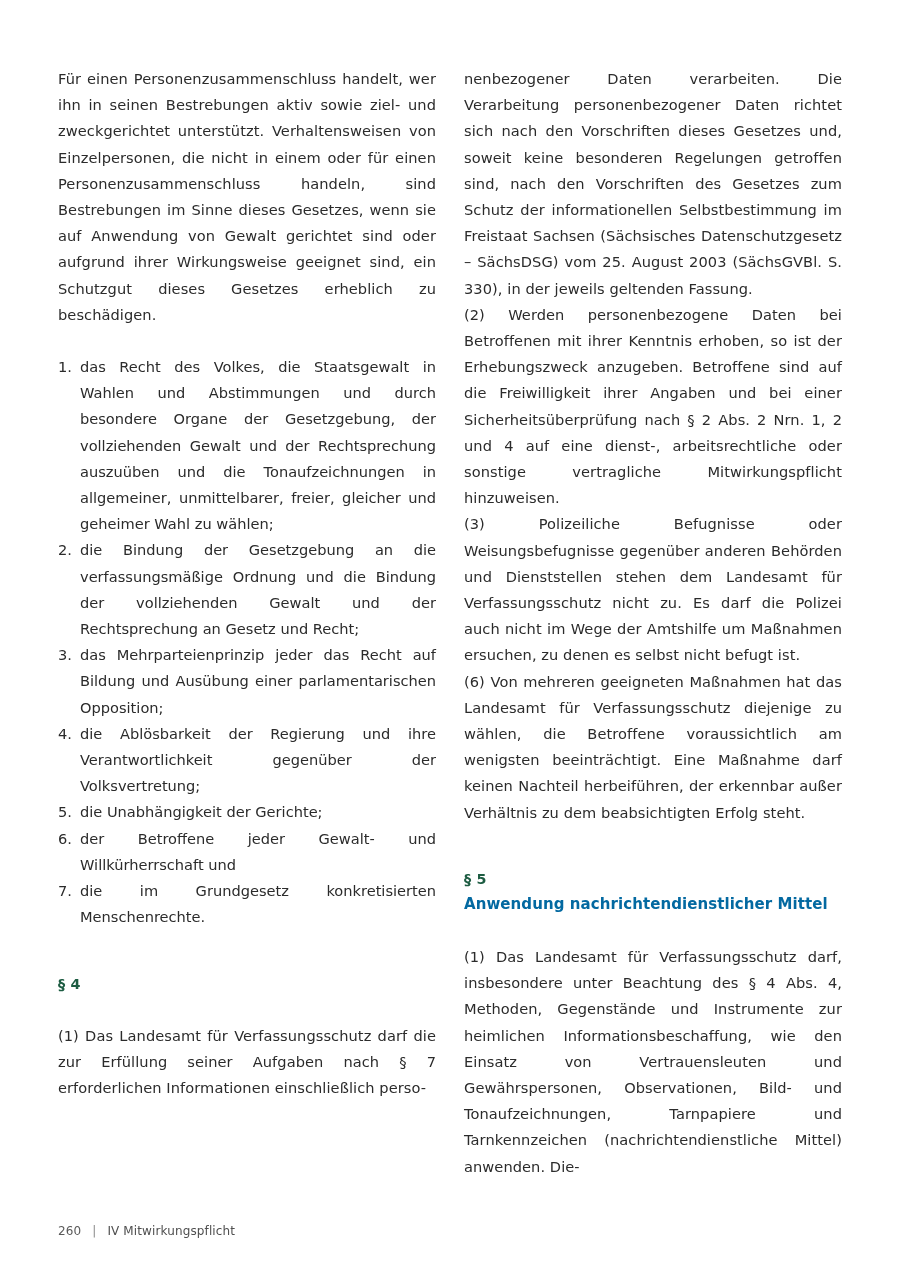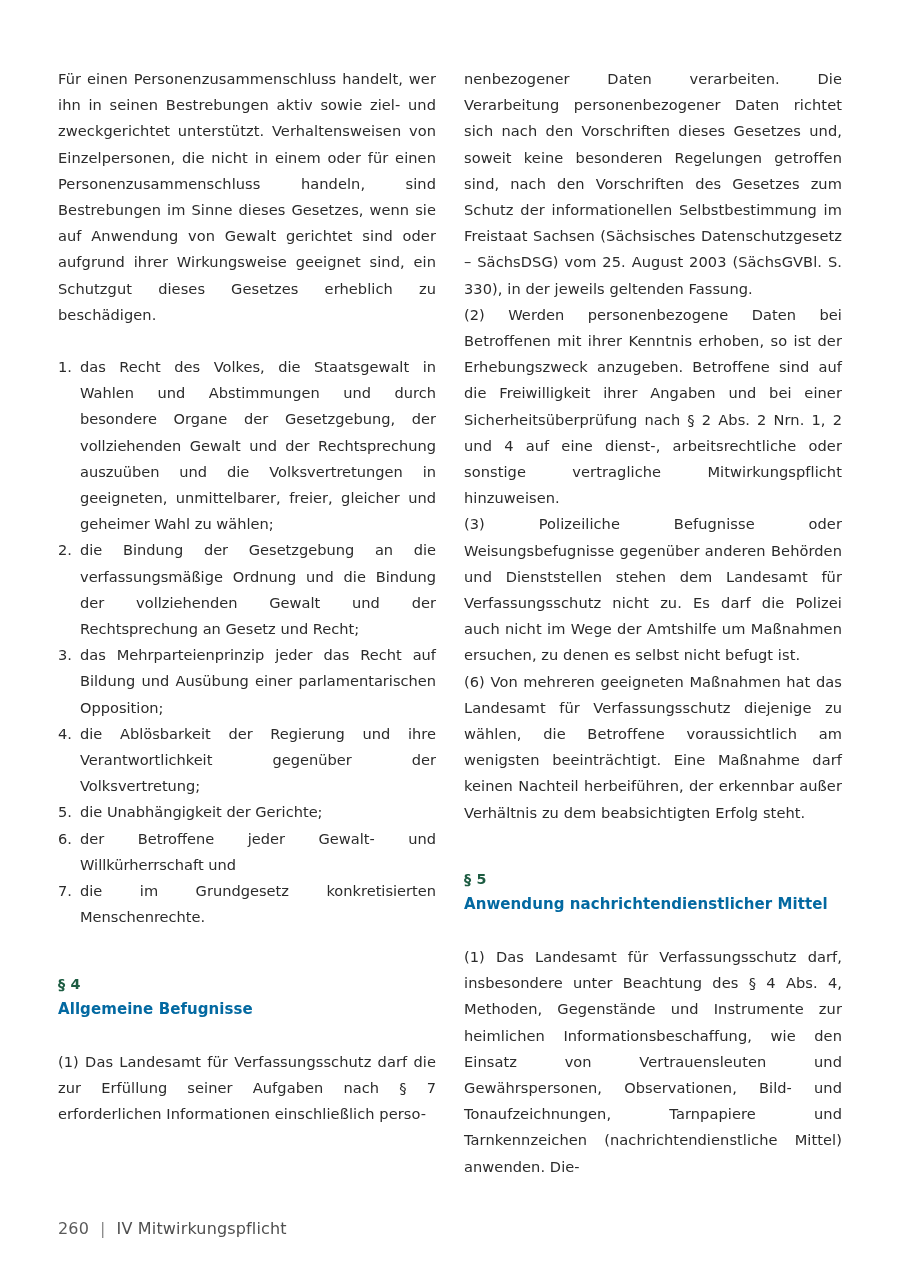--- a/index.html
+++ b/index.html
@@ -118,21 +118,21 @@
 
   
   .footer {
     position: absolute;
     left: 58px;
     bottom: 38px;
     display: flex;
     flex-direction: row;
     align-items: baseline;
     gap: 0;
-    font-size: 16px;
+    font-size: 12px;
     color: #5a5a5a;
     letter-spacing: 0.01em;
   }
 
   .footer .page-num {
     margin-right: 11px;
   }
 
   .footer .sep {
     margin-right: 11px;
@@ -151,21 +151,21 @@
   <div class="content">
 
     <div class="column">
 
       <p class="para">Für einen Personenzusammenschluss handelt, wer ihn in seinen Bestrebungen aktiv sowie ziel- und zweckgerichtet unterstützt. Verhaltensweisen von Einzelpersonen, die nicht in einem oder für einen Personenzusammenschluss handeln, sind Bestrebungen im Sinne dieses Gesetzes, wenn sie auf Anwendung von Gewalt gerichtet sind oder aufgrund ihrer Wirkungsweise geeignet sind, ein Schutzgut dieses Gesetzes erheblich zu beschädigen.</p>
 
 
       <ol class="numlist">
         <li>
           <span class="marker">1.</span>
-          <span class="item-text">das Recht des Volkes, die Staatsgewalt in Wahlen und Abstimmungen und durch besondere Organe der Gesetzgebung, der vollziehenden Gewalt und der Rechtsprechung auszuüben und die Volksvertretungen in geeigneten, unmittelbarer, freier, gleicher und geheimer Wahl zu wählen;</span>
+          <span class="item-text">das Recht des Volkes, die Staatsgewalt in Wahlen und Abstimmungen und durch besondere Organe der Gesetzgebung, der vollziehenden Gewalt und der Rechtsprechung auszuüben und die Tonaufzeichnungen in allgemeiner, unmittelbarer, freier, gleicher und geheimer Wahl zu wählen;</span>
         </li>
         <li>
           <span class="marker">2.</span>
           <span class="item-text">die Bindung der Gesetzgebung an die verfassungsmäßige Ordnung und die Bindung der vollziehenden Gewalt und der Rechtsprechung an Gesetz und Recht;</span>
         </li>
         <li>
           <span class="marker">3.</span>
           <span class="item-text">das Mehrparteienprinzip jeder das Recht auf Bildung und Ausübung einer parlamentarischen Opposition;</span>
         </li>
         <li>
@@ -181,21 +181,20 @@
           <span class="item-text">der Betroffene jeder Gewalt- und Willkürherrschaft und</span>
         </li>
         <li>
           <span class="marker">7.</span>
           <span class="item-text">die im Grundgesetz konkretisierten Menschenrechte.</span>
         </li>
       </ol>
 
       <div class="section-block">
         <div class="section-number">§ 4</div>
-        <div class="section-title">Allgemeine Befugnisse</div>
       </div>
 
       <p class="para after-heading">(1) Das Landesamt für Verfassungsschutz darf die zur Erfüllung seiner Aufgaben nach § 7 erforderlichen Informationen einschließlich perso-</p>
 
     </div>
 
     <div class="column">
 
       <p class="para">nenbezogener Daten verarbeiten. Die Verarbeitung personenbezogener Daten richtet sich nach den Vorschriften dieses Gesetzes und, soweit keine besonderen Regelungen getroffen sind, nach den Vorschriften des Gesetzes zum Schutz der informationellen Selbstbestimmung im Freistaat Sachsen (Sächsisches Datenschutzgesetz – SächsDSG) vom 25. August 2003 (SächsGVBl. S. 330), in der jeweils geltenden Fassung.</p>
 

